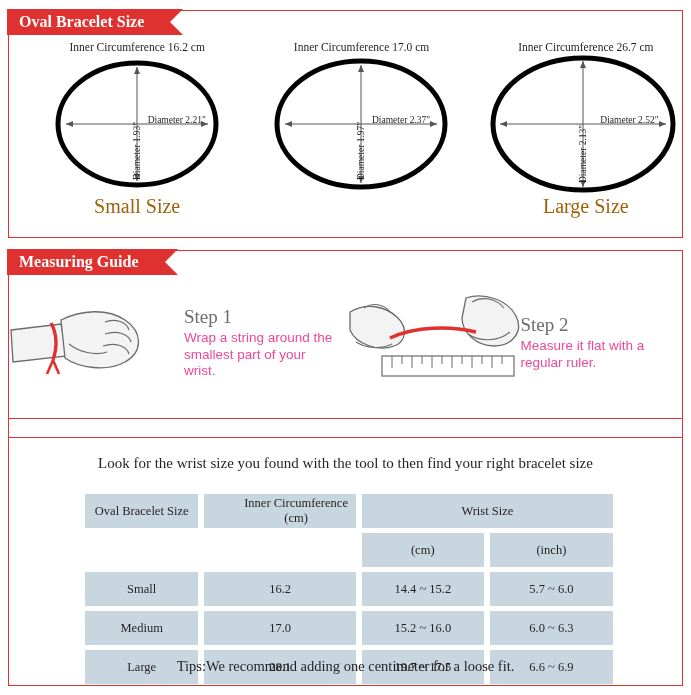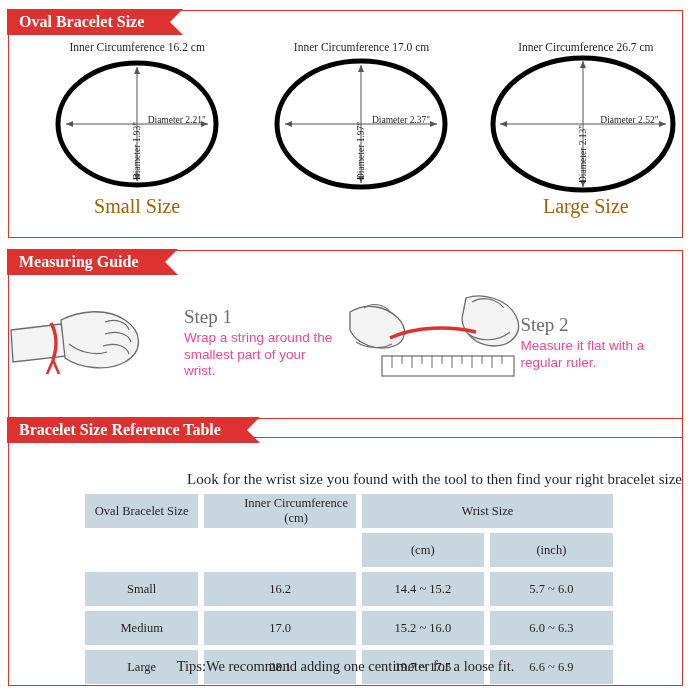--- a/index.html
+++ b/index.html
@@ -150,24 +150,24 @@
     left: 8px;
     top: 418px;
     width: 675px;
     height: 268px;
     border: 1px solid #e03131;
     box-sizing: border-box;
   }
   #panel-table .ribbon { top: -2px; left: -2px; }
   .table-intro {
     position: absolute;
-    top: 52px;
+    top: 36px;
     left: 0;
     width: 100%;
-    text-align: right;
+    text-align: center;
     font-size: 15px;
     font-family: "Liberation Serif", serif;
     color: #231f20;
   }
   table.ref {
     position: absolute;
     top: 70px;
     left: 70px;
     width: 540px;
     border-collapse: separate;
@@ -329,21 +329,20 @@
       <div class="guide-text">
         <div class="step-title">Step 2</div>
         <div class="step-desc">Measure it flat with a regular ruler.</div>
       </div>
     </div>
 
   </div>
 </div>
 
 <div id="panel-table">
-  <div class="ribbon">Bracelet Size Reference Table</div>
 
   <div class="table-intro">Look for the wrist size you found with the tool to then find your right bracelet size</div>
 
   <table class="ref">
     <tbody>
         <tr>
       <th rowspan="1" style="width:120px;">Oval Bracelet Size</th>
       <th rowspan="1" style="width:120px;padding-left:36px;">
         <div>Inner Circumference</div>
         <div>(cm)</div>

